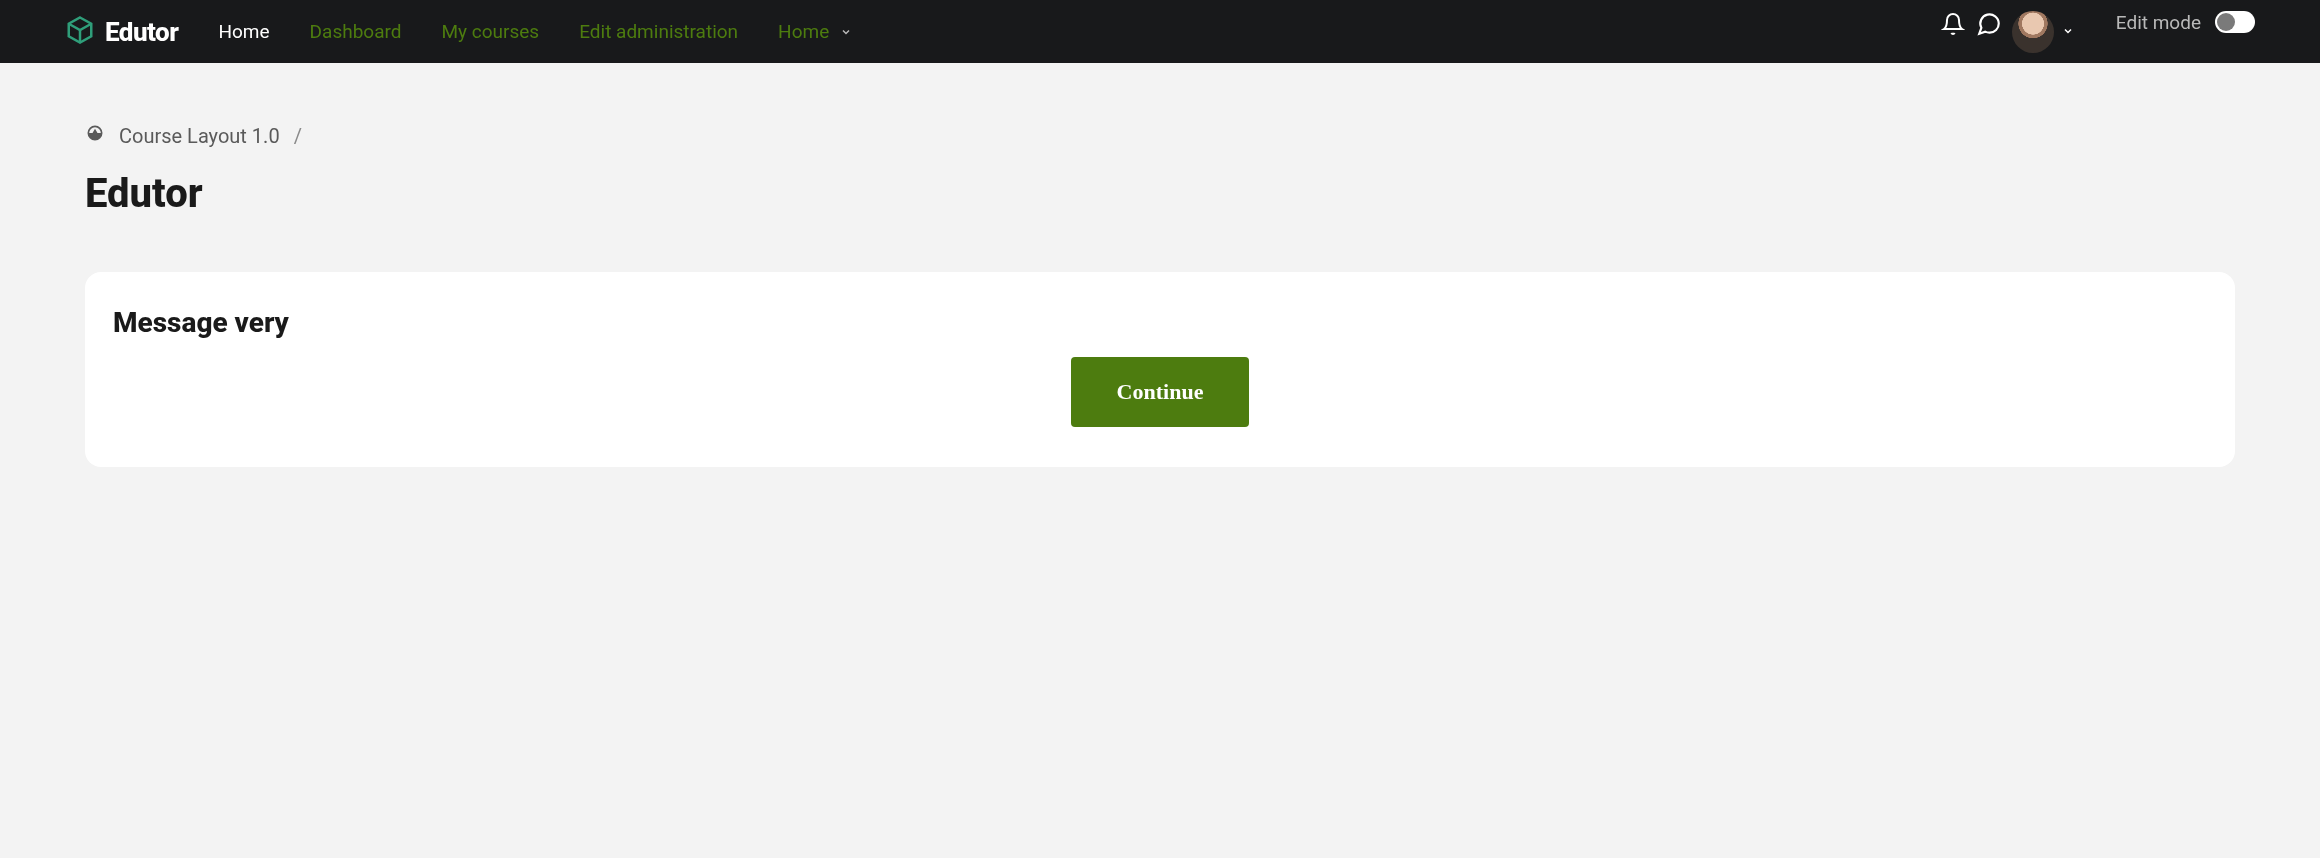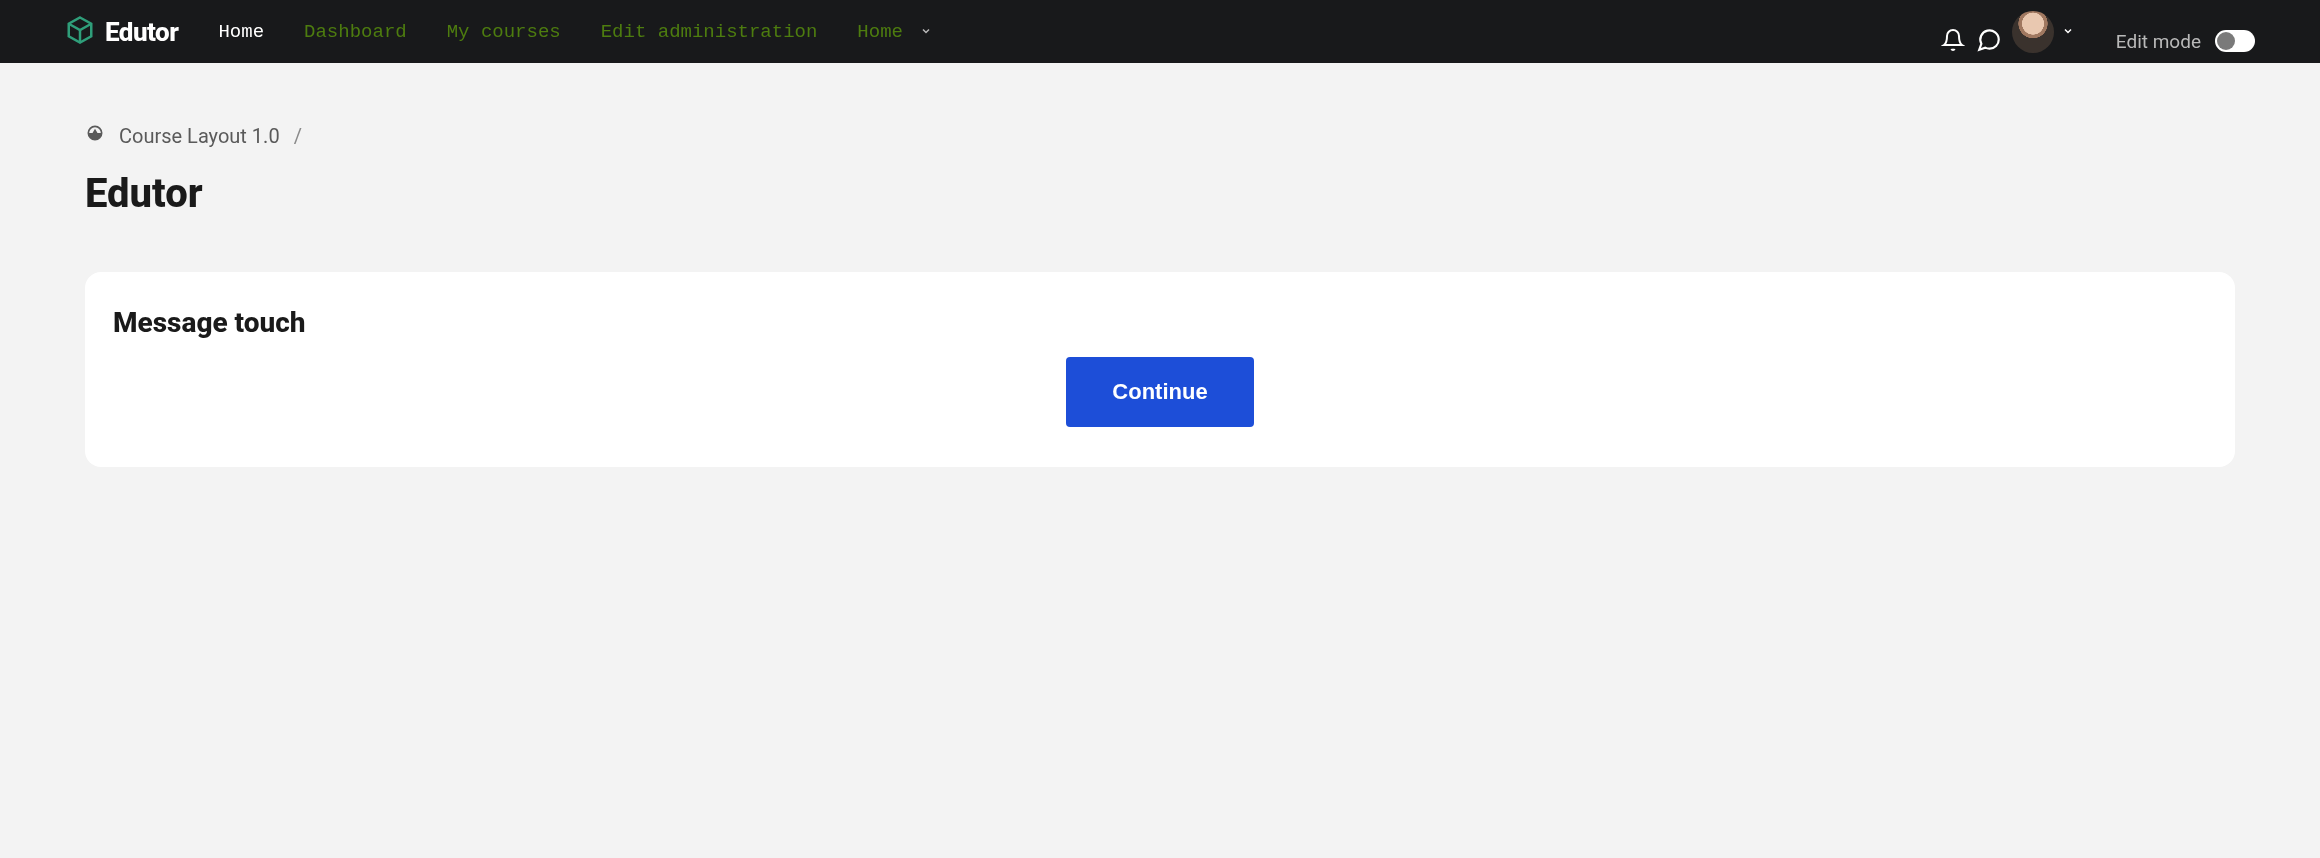--- a/index.html
+++ b/index.html
@@ -29,33 +29,32 @@
   .brand-text {
     font-size: 26px;
     font-weight: 800;
     letter-spacing: -0.5px;
     color: #fff;
   }
   .nav-links {
     display: flex;
     gap: 40px;
     align-items: center;
-    font-family: Liberation Mono, monospace;
   }
   .nav-link {
     font-size: 19px;
     color: #4d7c0f;
     cursor: pointer;
   }
   .nav-link.active { color: #fff; }
   .nav-link .chev { margin-left: 6px; }
   .nav-spacer { flex: 1; }
   .nav-icons {
     display: flex;
-    align-items: flex-end;
+    align-items: flex-start;
     gap: 10px;
   }
   .icon-btn {
     width: 26px;
     height: 26px;
     display: flex;
     align-items: center;
     justify-content: center;
     cursor: pointer;
     color: #fff;
@@ -133,28 +132,29 @@
     margin-bottom: 18px;
   }
   .card-text {
     font-size: 22px;
     color: #2a2a2a;
     margin-bottom: 20px;
   }
   .btn-primary {
     display: block;
     margin: 0 auto;
-    background: #1d4ed8;
+    background: #4d7c0f;
     color: #fff;
     font-size: 22px;
     font-weight: 700;
     border: none;
     border-radius: 4px;
     padding: 22px 46px;
     cursor: pointer;
+    font-family: Liberation Serif, serif;
   }
 </style>
 </head>
 <body>
 
 <div class="navbar">
   <div class="brand">
     <span>
       <svg width="30" height="30" viewBox="0 0 24 24" fill="none" stroke="#2f9e7a" stroke-width="2">
         <polygon points="12,2 21,7 21,17 12,22 3,17 3,7"></polygon>
@@ -218,16 +218,16 @@
         <path d="M12 3a9 9 0 00-9 9 9 9 0 009 9 9 9 0 009-9 9 9 0 00-9-9zm0 2a7 7 0 017 7h-4l-3-5-3 5H5a7 7 0 017-7z"></path>
       </svg>
     </span>
     <span class="breadcrumb-link">Course Layout 1.0</span>
     <span class="breadcrumb-sep">/</span>
   </div>
 
   <h1 class="page-title">Edutor</h1>
 
   <div class="card">
-    <h2 class="card-title">Message touch</h2>
+    <h2 class="card-title">Message very</h2>
     <button class="btn-primary">Continue</button>
   </div>
 </div>
 
 </body></html>

